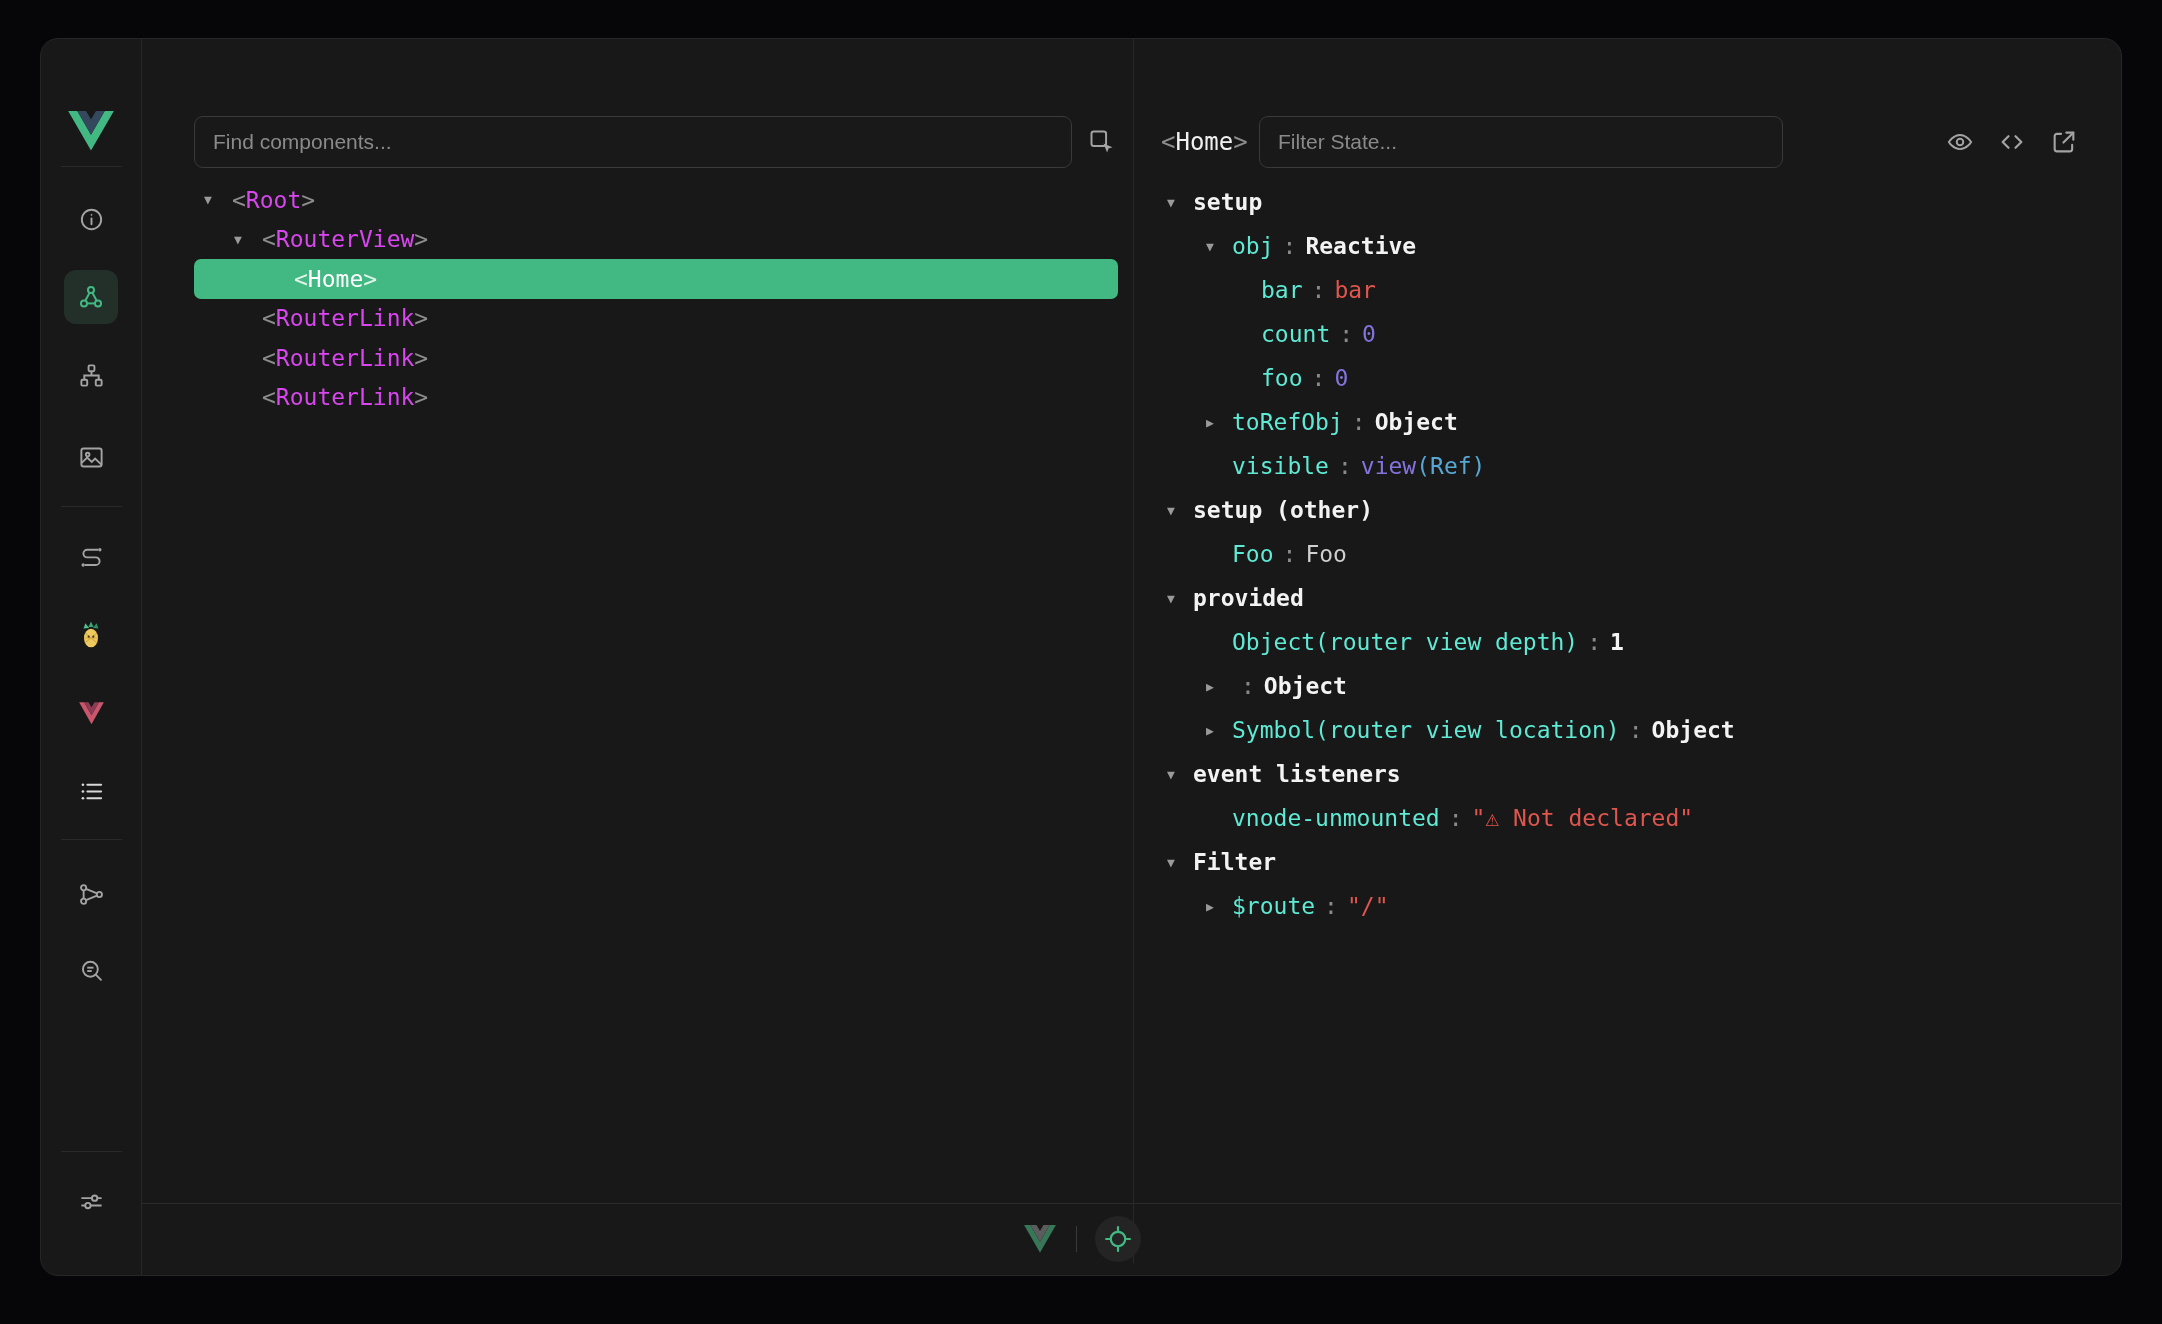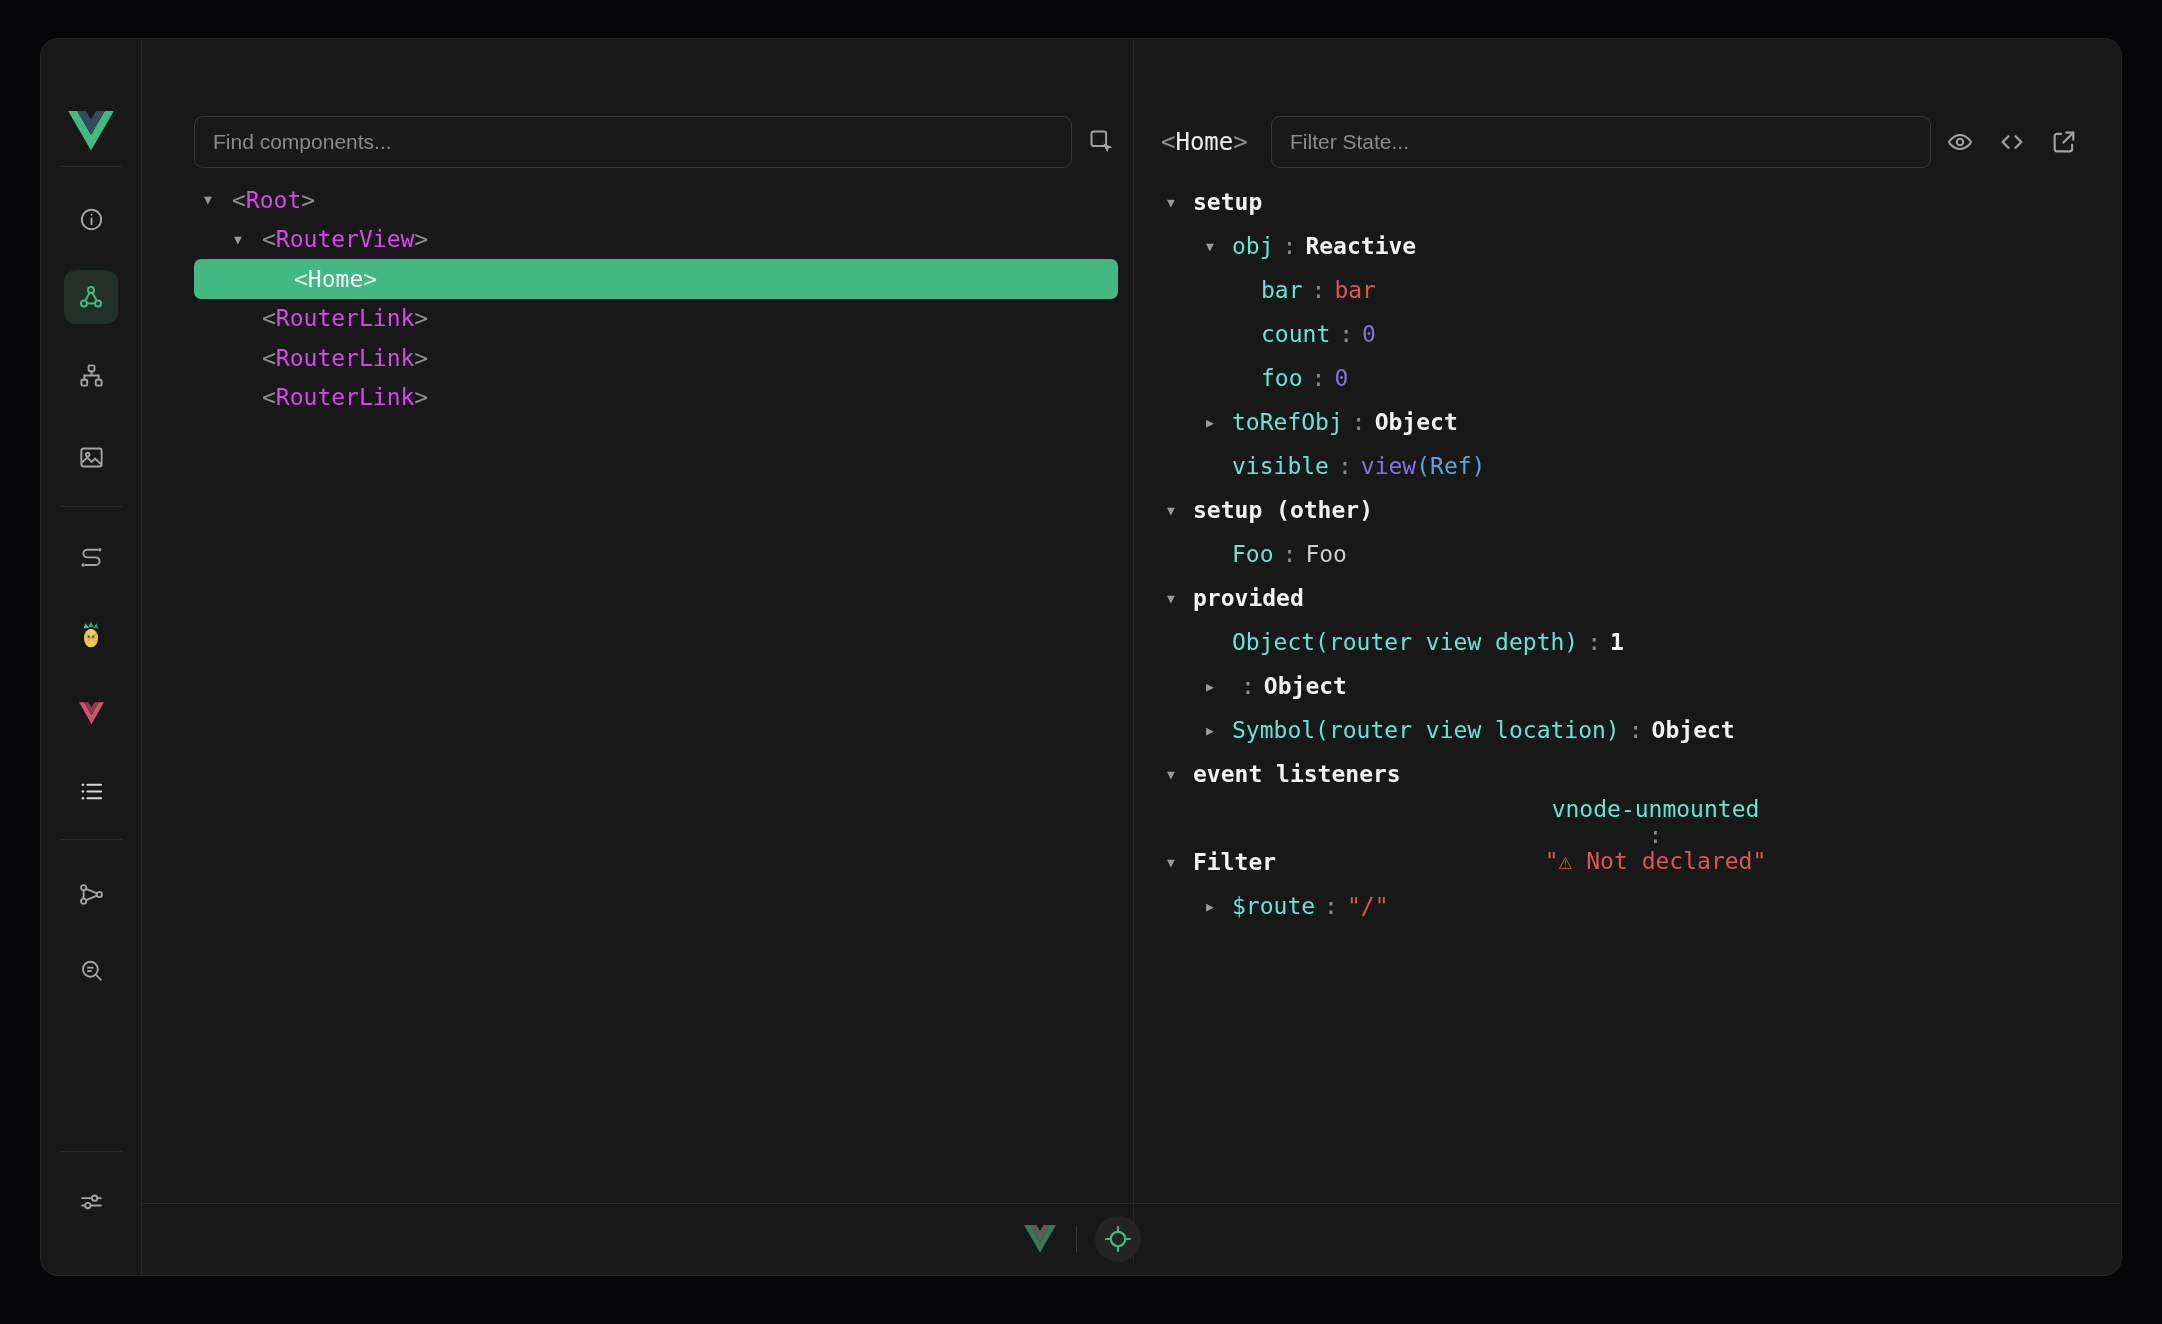--- a/index.html
+++ b/index.html
@@ -242,21 +242,21 @@
         <div class="trow" style="padding-left: 40px;">
           <span class="arr"></span>
           <span class="tag"><span class="br">&lt;</span><span class="nm">RouterLink</span><span class="br">&gt;</span></span>
         </div>
       </div>
   </main>
 
   <section class="right-panel">
     <div class="selected-tag"><span class="br">&lt;</span><span class="nm">Home</span><span class="br">&gt;</span></div>
 
-    <input class="tb" style="left: 136px; top: 77px; width: 660px;" type="text" placeholder="Filter State...">
+    <input class="tb" style="left: 124px; top: 77px; width: 524px;" type="text" placeholder="Filter State...">
 
     <div class="hdr-icons">
       <button class="hdr-btn">
         <svg width="28" height="28" viewBox="0 0 24 24" fill="none" stroke="#a3a3a3" stroke-width="1.7">
           <path d="M2.5 12S6 5.9 12 5.9 21.5 12 21.5 12 18 18.1 12 18.1 2.5 12 2.5 12Z"></path>
           <circle cx="12" cy="12" r="2.8"></circle>
         </svg>
       </button>
       <button class="hdr-btn">
         <svg width="28" height="28" viewBox="0 0 24 24" fill="none" stroke="#a3a3a3" stroke-width="1.9" stroke-linecap="round" stroke-linejoin="round">
@@ -343,21 +343,21 @@
         <div class="srow" style="padding-left: 49px;">
           <span class="arr">▶</span>
           <span class="key">Symbol(router view location)</span>
           <span class="colon">:</span>
           <span class="v-typ">Object</span>
         </div>
         <div class="srow" style="padding-left: 10px;">
           <span class="arr">▼</span>
           <span class="key sec">event listeners</span>
         </div>
-        <div class="srow" style="padding-left: 49px; flex-direction: column;">
+        <div class="srow" style="padding-left: 49px;">
           <span class="arr"></span>
           <span class="key">vnode-unmounted</span>
           <span class="colon">:</span>
           <span class="v-str">"⚠ Not declared"</span>
         </div>
         <div class="srow" style="padding-left: 10px;">
           <span class="arr">▼</span>
           <span class="key sec">Filter</span>
         </div>
         <div class="srow" style="padding-left: 49px;">

